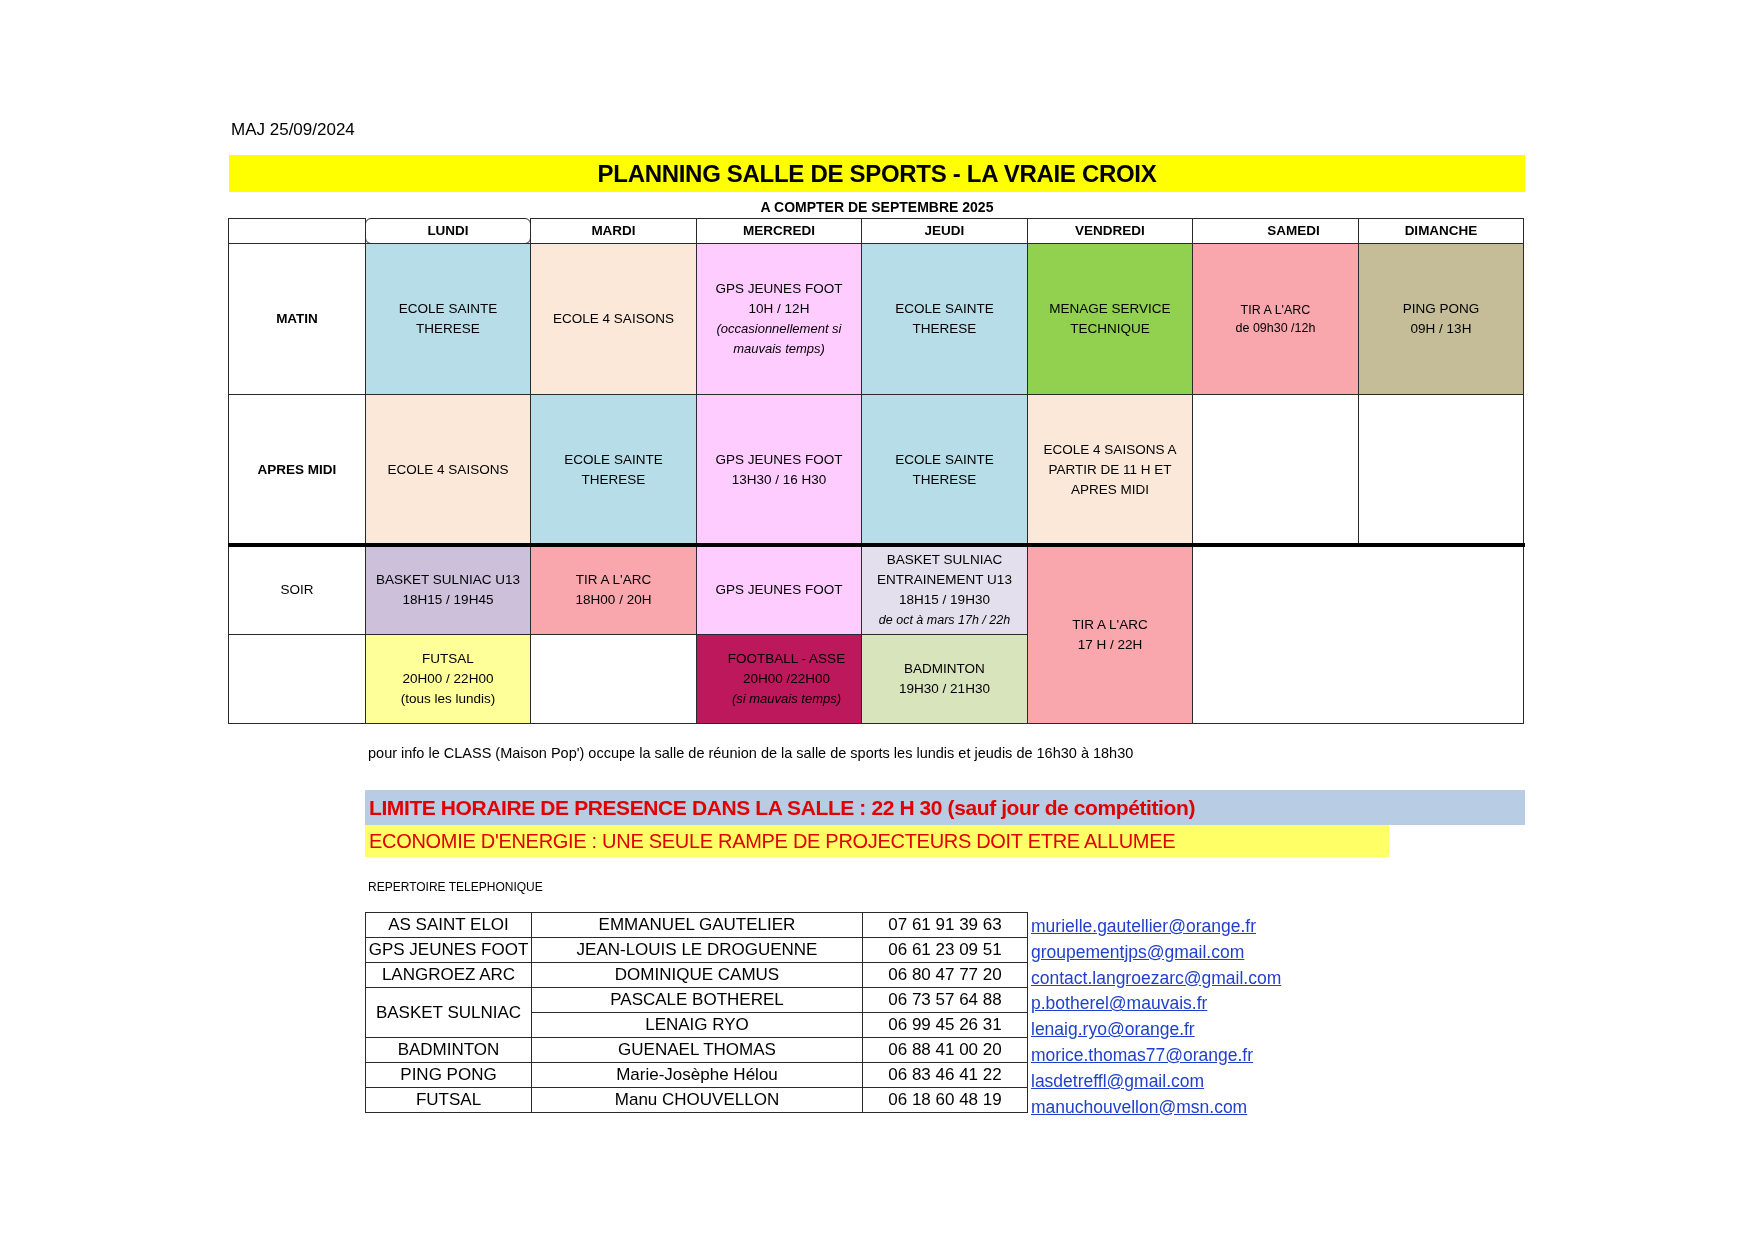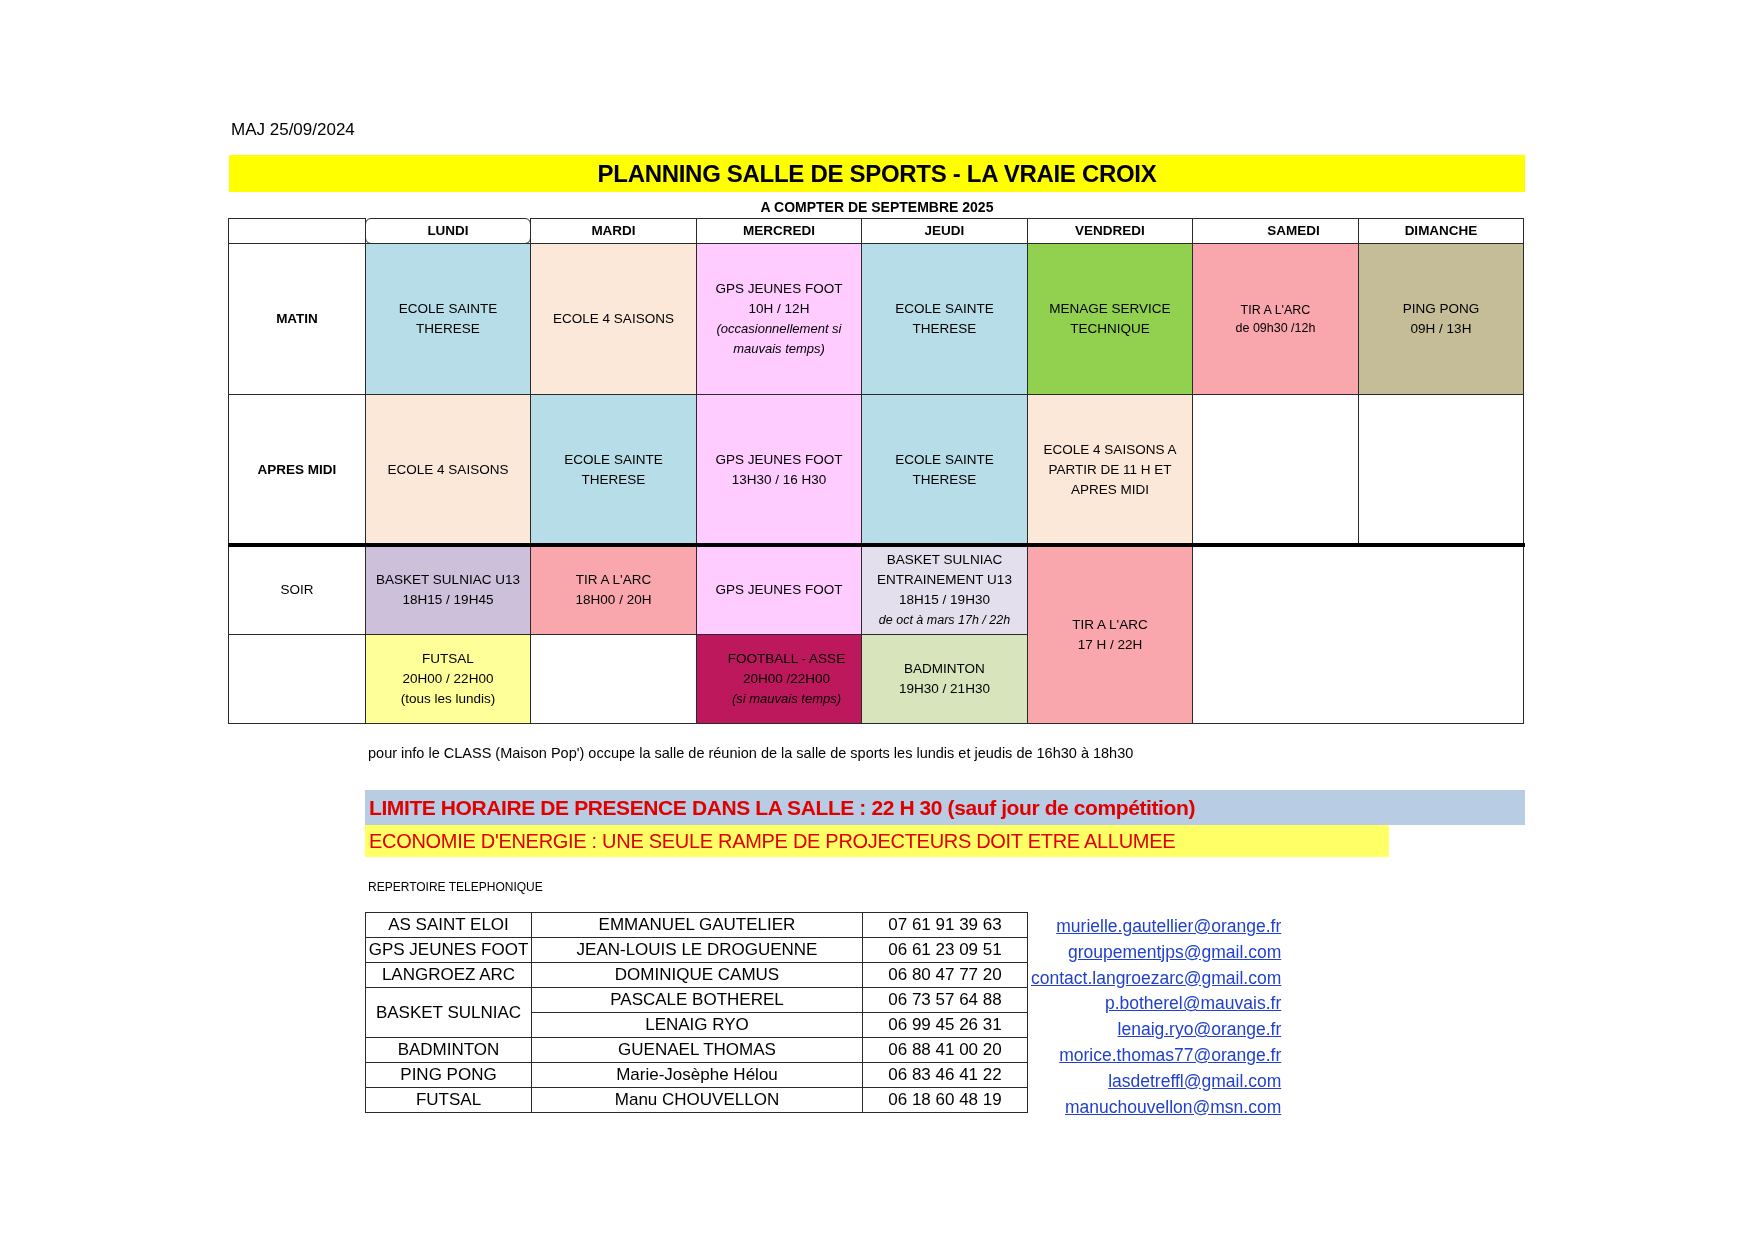--- a/index.html
+++ b/index.html
@@ -28,21 +28,21 @@
     .eco { left: 365px; top: 825px; width: 1024px; height: 32px; background: #ffff66;
            color: #e00000; font-size: 20px; display: flex; align-items: center; padding-left: 4px; box-sizing: border-box; letter-spacing: -0.3px; }
     .rep { left: 368px; top: 880px; font-weight: normal; font-size: 12px; }
 
     table.dir { position: absolute; left: 365px; top: 912px; border-collapse: collapse; }
     table.dir td { border: 1px solid #2a2a2a; font-size: 17px; text-align: center; height: 24px; padding: 0; line-height: 22px; margin-top: 48px; }
     td.c1 { width: 165px; }
     td.c2 { width: 330px; }
     td.c3 { width: 164px; }
     .emails { position: absolute; left: 1031px; top: 914px; }
-    .emails a { display: block; color: #1f3fcc; text-decoration: underline; font-size: 17.5px; height: 25.8px; line-height: 25px; text-align: right; }
+    .emails a { display: block; color: #1f3fcc; text-decoration: underline; font-size: 17.5px; height: 25.8px; line-height: 25px; }
   </style>
 </head>
 <body>
 
 <div class="abs maj">MAJ 25/09/2024</div>
 <div class="abs title-bar">PLANNING SALLE DE SPORTS - LA VRAIE CROIX</div>
 <div class="abs subtitle">A COMPTER DE SEPTEMBRE 2025</div>
 
 <div class="abs grid">
 

